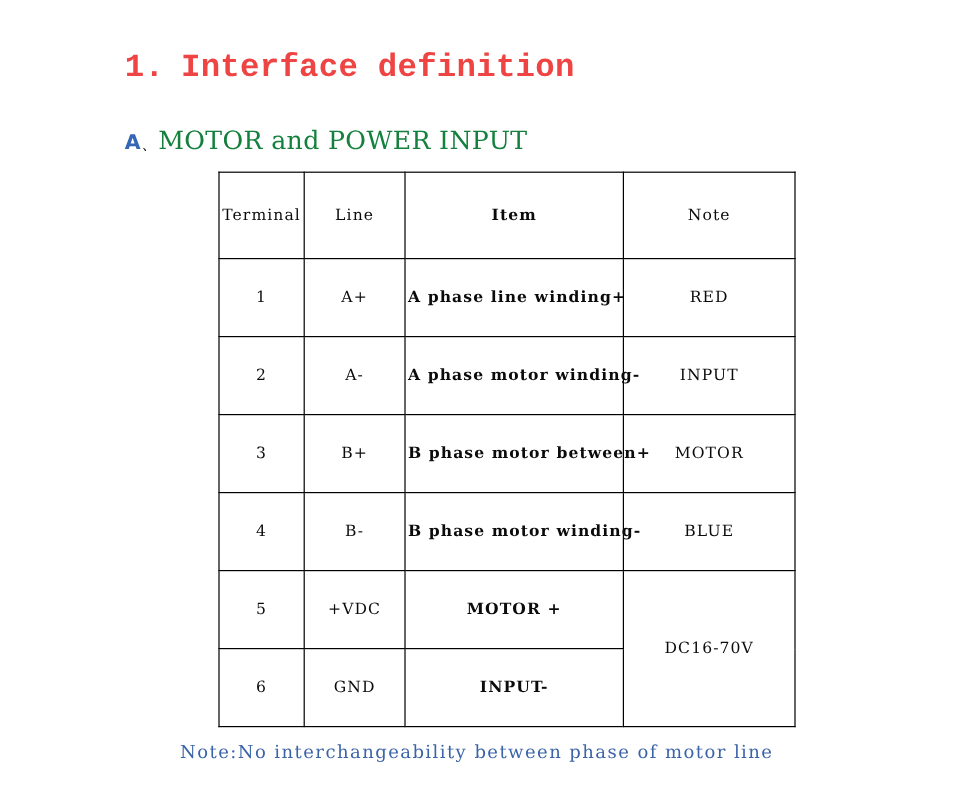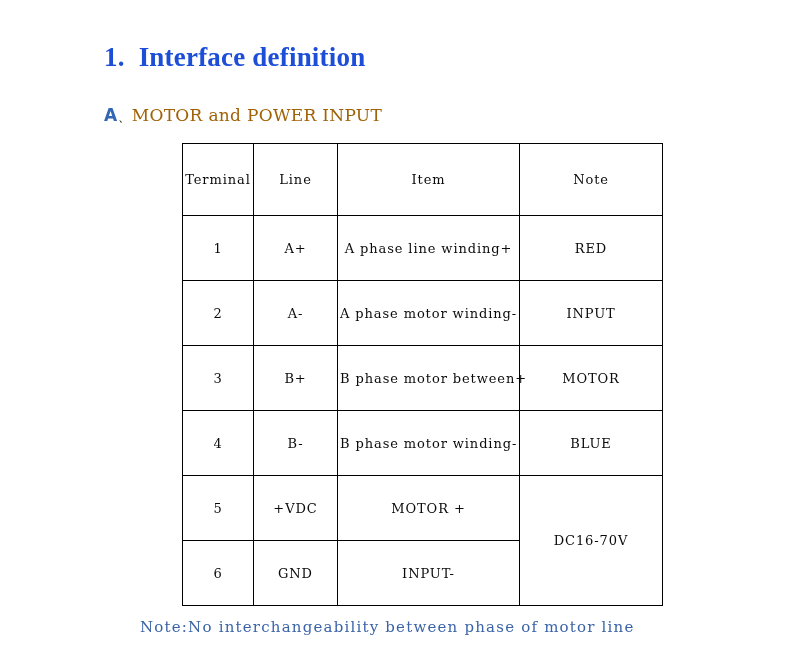--- a/index.html
+++ b/index.html
@@ -14,22 +14,22 @@
     overflow: hidden;
     font-family: "Liberation Sans", sans-serif;
     -webkit-font-smoothing: antialiased;
   }
 
   
   #doc-heading {
     position: absolute;
     left: 104px;
     top: 42px;
-    color: #1d4ed8;
-    font-family: Liberation Serif, serif;
+    color: #ef4444;
+    font-family: Liberation Mono, monospace;
     font-weight: bold;
     font-size: 27px;
     letter-spacing: 0.2px;
     white-space: nowrap;
   }
   #doc-heading .num {
     margin-right: 14px;
   }
 
   
@@ -47,23 +47,23 @@
     font-weight: bold;
     font-family: "DejaVu Sans", sans-serif;
     font-size: 17px;
   }
   #sub-heading .sep {
     color: #111111;
     font-size: 14px;
     font-family: "DejaVu Sans", sans-serif;
   }
   #sub-heading .sub-text {
-    color: #a16207;
+    color: #15803d;
     font-family: "DejaVu Serif", serif;
-    font-size: 17px;
+    font-size: 21px;
   }
 
   
   #iface-table {
     position: absolute;
     left: 182px;
     top: 143px;
     width: 460px;
     border-collapse: collapse;
     table-layout: fixed;
@@ -75,34 +75,34 @@
     color: #0b0b0b;
     font-family: "DejaVu Serif", serif;
     font-size: 13px;
     letter-spacing: 0.9px;
     height: 64px;
     padding: 0 2px;
     white-space: nowrap;
   }
   #iface-table td.c-terminal { width: 66px; }
   #iface-table td.c-sign     { width: 79px; }
-  #iface-table td.c-item     { width: 177px; }
+  #iface-table td.c-item     { width: 177px; font-weight: bold; }
   #iface-table td.c-line     { width: 138px; }
 
   #iface-table tr.head-row td {
     height: 71px;
   }
   #iface-table td.merged-line {
     vertical-align: middle;
   }
 
   
   #doc-note {
     position: absolute;
-    left: 140px;
+    left: 150px;
     top: 618px;
     color: #3a63a8;
     font-family: "DejaVu Serif", serif;
     font-size: 15px;
     letter-spacing: 1.2px;
     white-space: nowrap;
   }
 </style>
 </head>
 <body>

